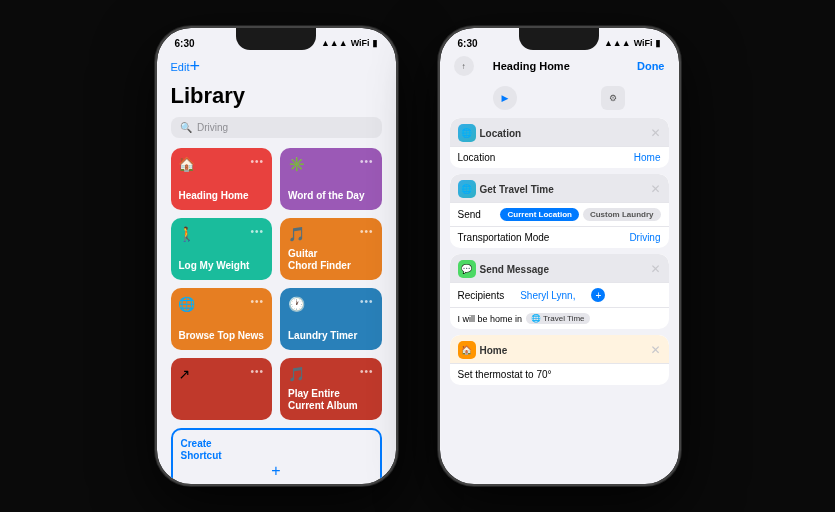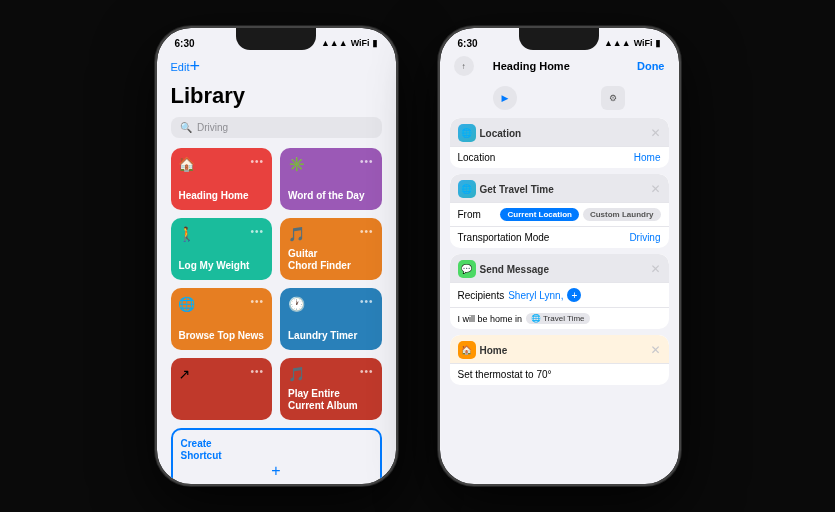--- a/index.html
+++ b/index.html
@@ -353,21 +353,21 @@
     }
 
     .pill-inactive {
       background: #e5e5ea;
       color: #555;
     }
 
     .recipients-row {
       display: flex;
       align-items: center;
-      gap: 4px;
+      gap: 16px;
       padding: 5px 8px;
       border-top: 1px solid #e5e5ea;
     }
 
     .recipient-name {
       font-size: 10px;
       color: #007AFF;
     }
 
     .add-circle {
@@ -584,21 +584,21 @@
 
         <div class="action-card">
           <div class="action-card-header">
             <div class="action-title">
               <div class="action-icon-circle travel-icon" style="background:linear-gradient(135deg,#32ade6,#30b0c7);">🌐</div>
               <span>Get Travel Time</span>
             </div>
             <span class="action-x">✕</span>
           </div>
           <div class="action-field">
-            <span class="field-label">From</span>
+            <span class="field-label">Send</span>
             <div class="field-buttons">
               <span class="pill-btn pill-active">Current Location</span>
               <span class="pill-btn pill-inactive">Custom Laundry</span>
             </div>
           </div>
           <div class="action-field">
             <span class="field-label">Transportation Mode</span>
             <span class="field-value">Driving</span>
           </div>
         </div>

